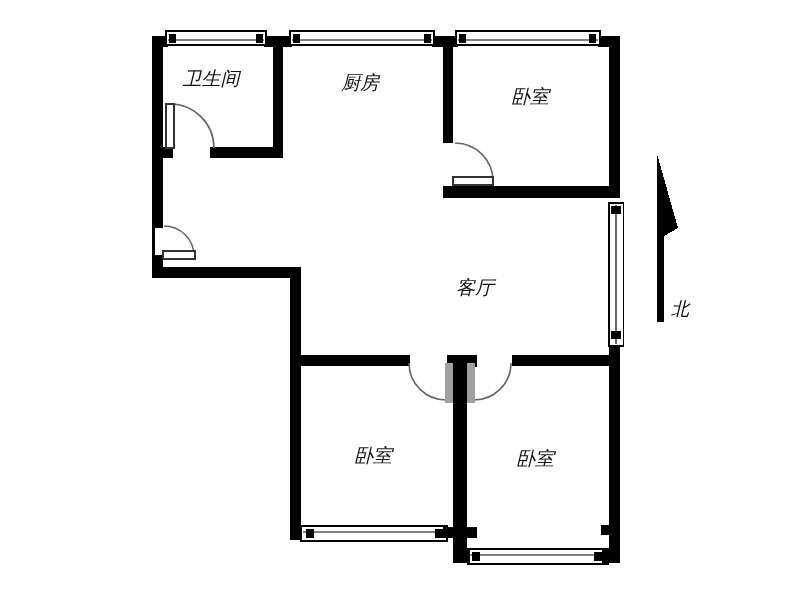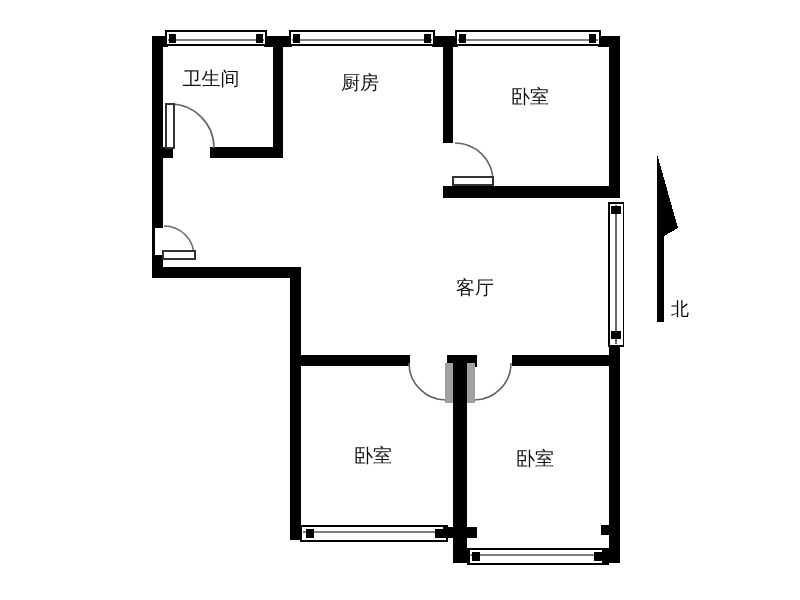--- a/index.html
+++ b/index.html
@@ -7,20 +7,21 @@
     padding: 0;
     width: 800px;
     height: 600px;
     background: #ffffff;
     overflow: hidden;
   }
   .plan-wrap {
     width: 800px;
     height: 568px;
     background: #ffffff;
+    font-style: italic;
   }
   svg { display: block; }
   svg rect, svg polygon { shape-rendering: crispEdges; }
   .wall { fill: #000000; }
   .win-frame { fill: #ffffff; stroke: #000000; stroke-width: 1.6; }
   .win-post { fill: #000000; }
   .win-line { stroke: #000000; stroke-width: 1.2; }
   .arc { fill: none; stroke: #666666; stroke-width: 1.6; }
   .leaf-white { fill: #ffffff; stroke: #333333; stroke-width: 1.5; }
   .leaf-gray { fill: #a0a0a0; }

